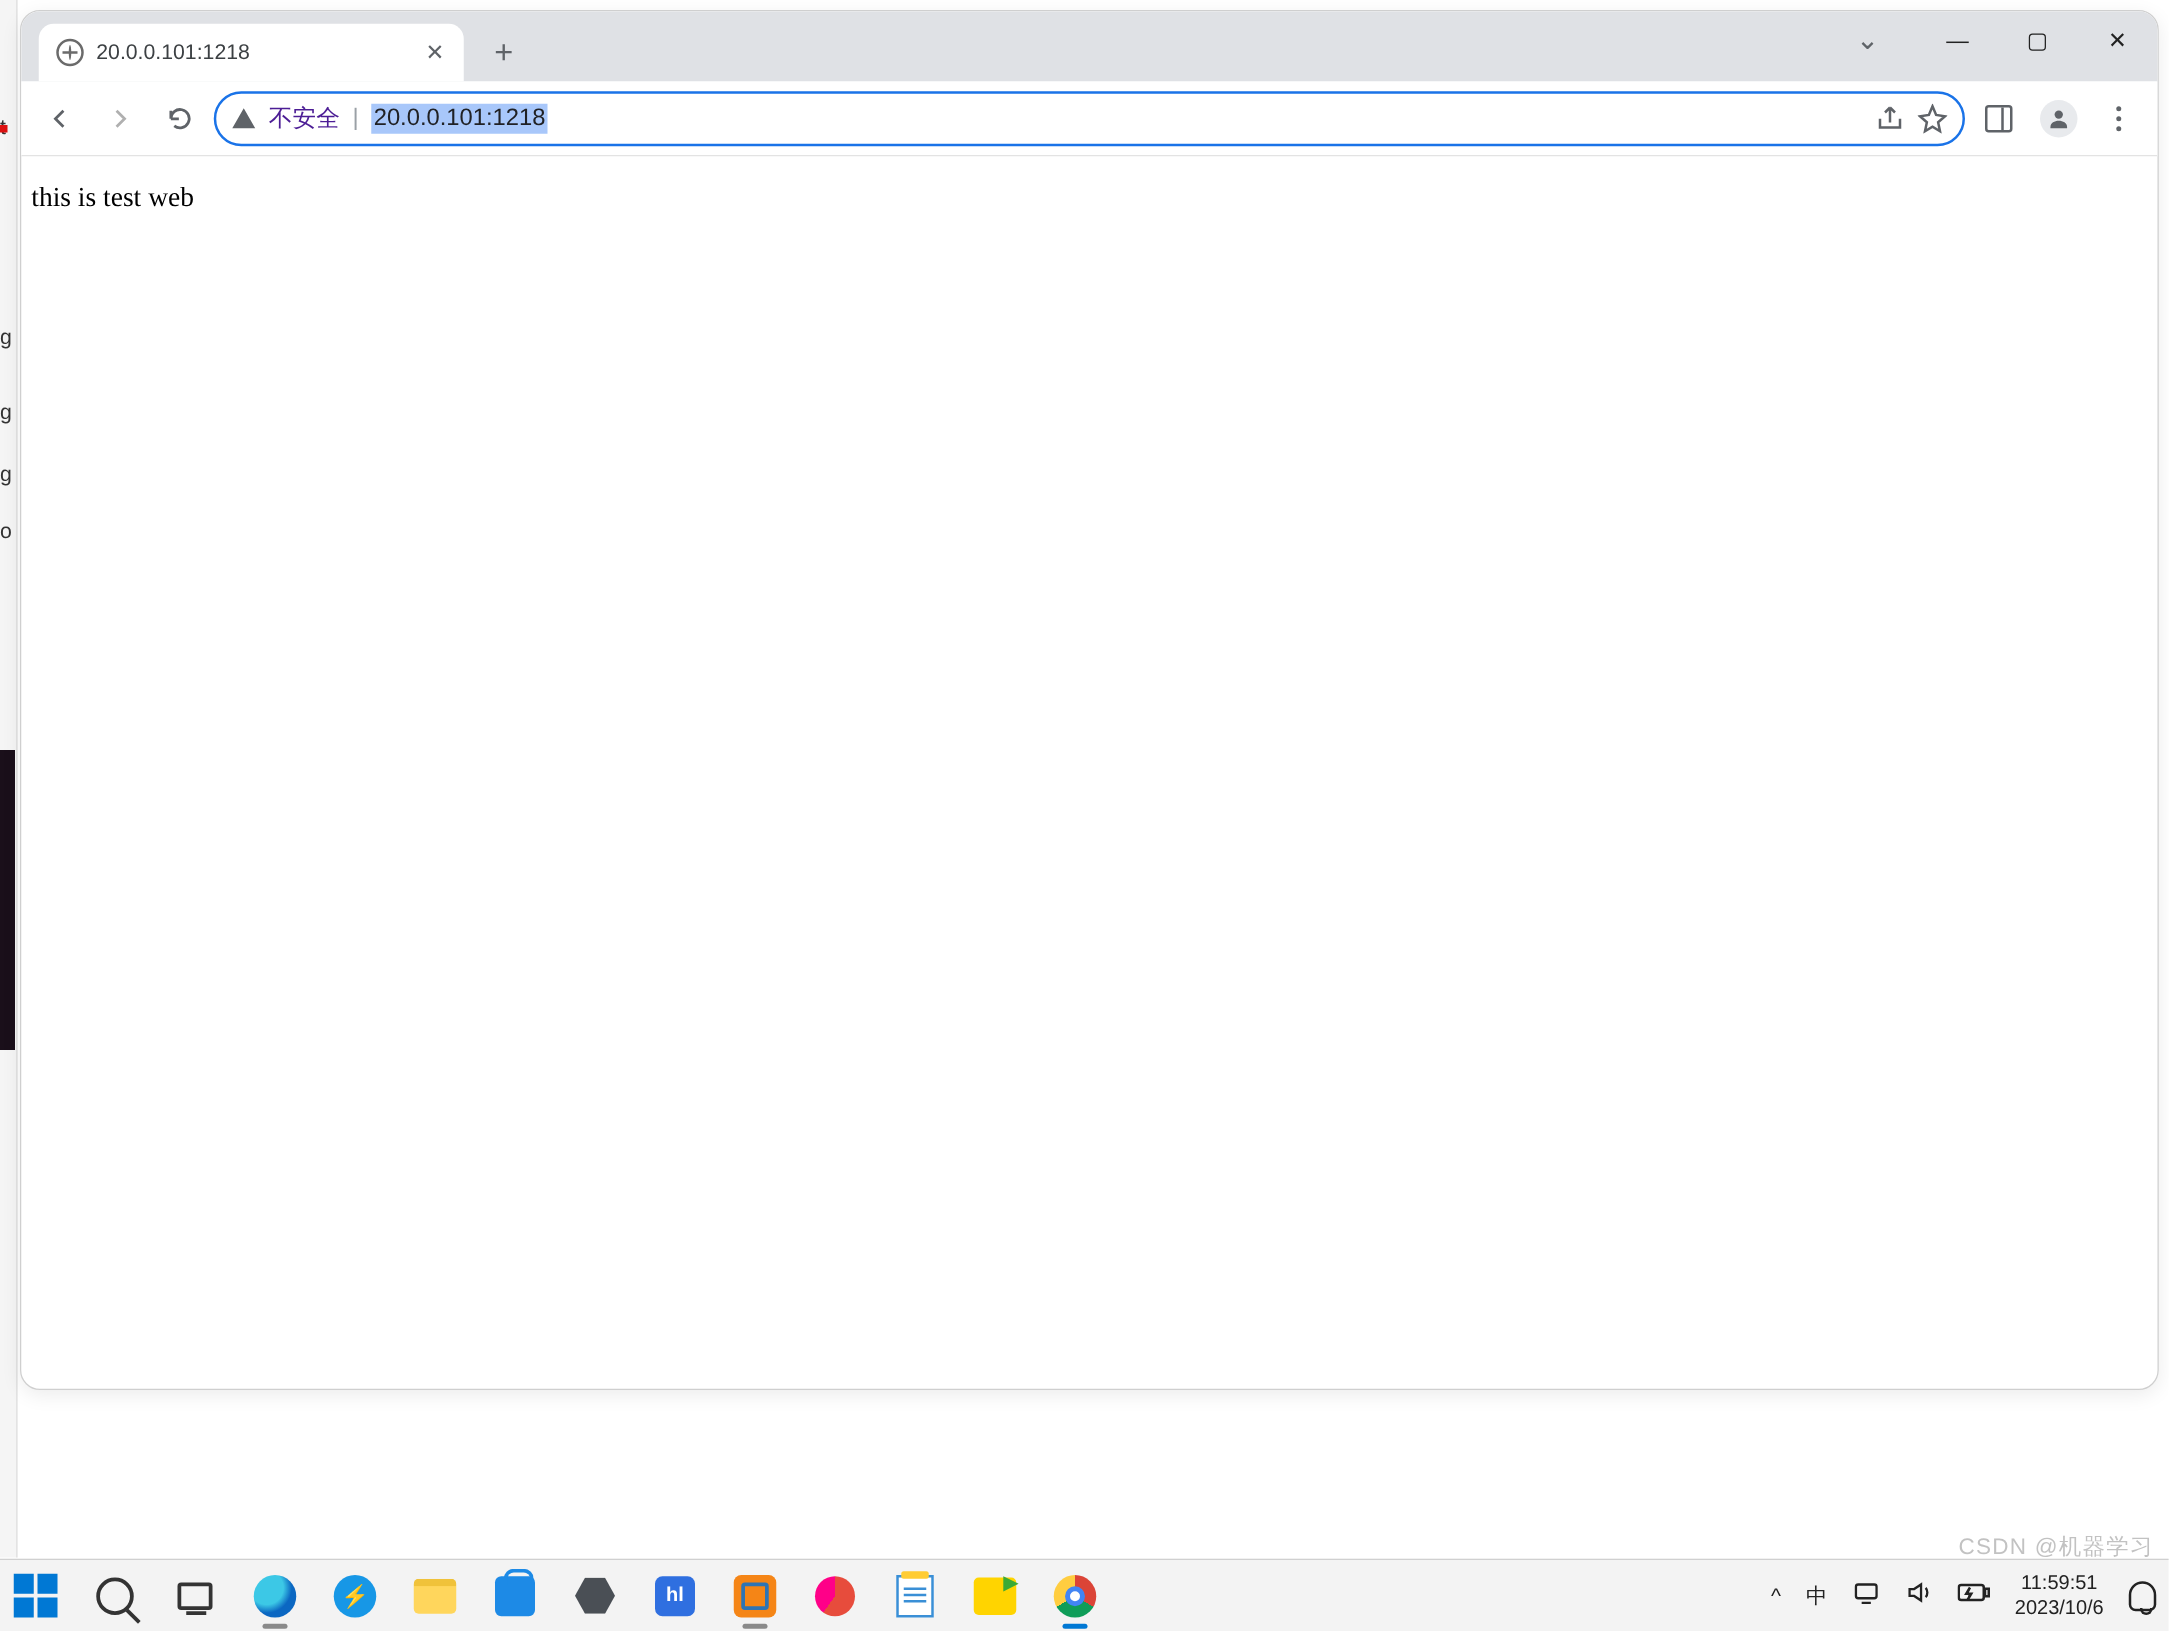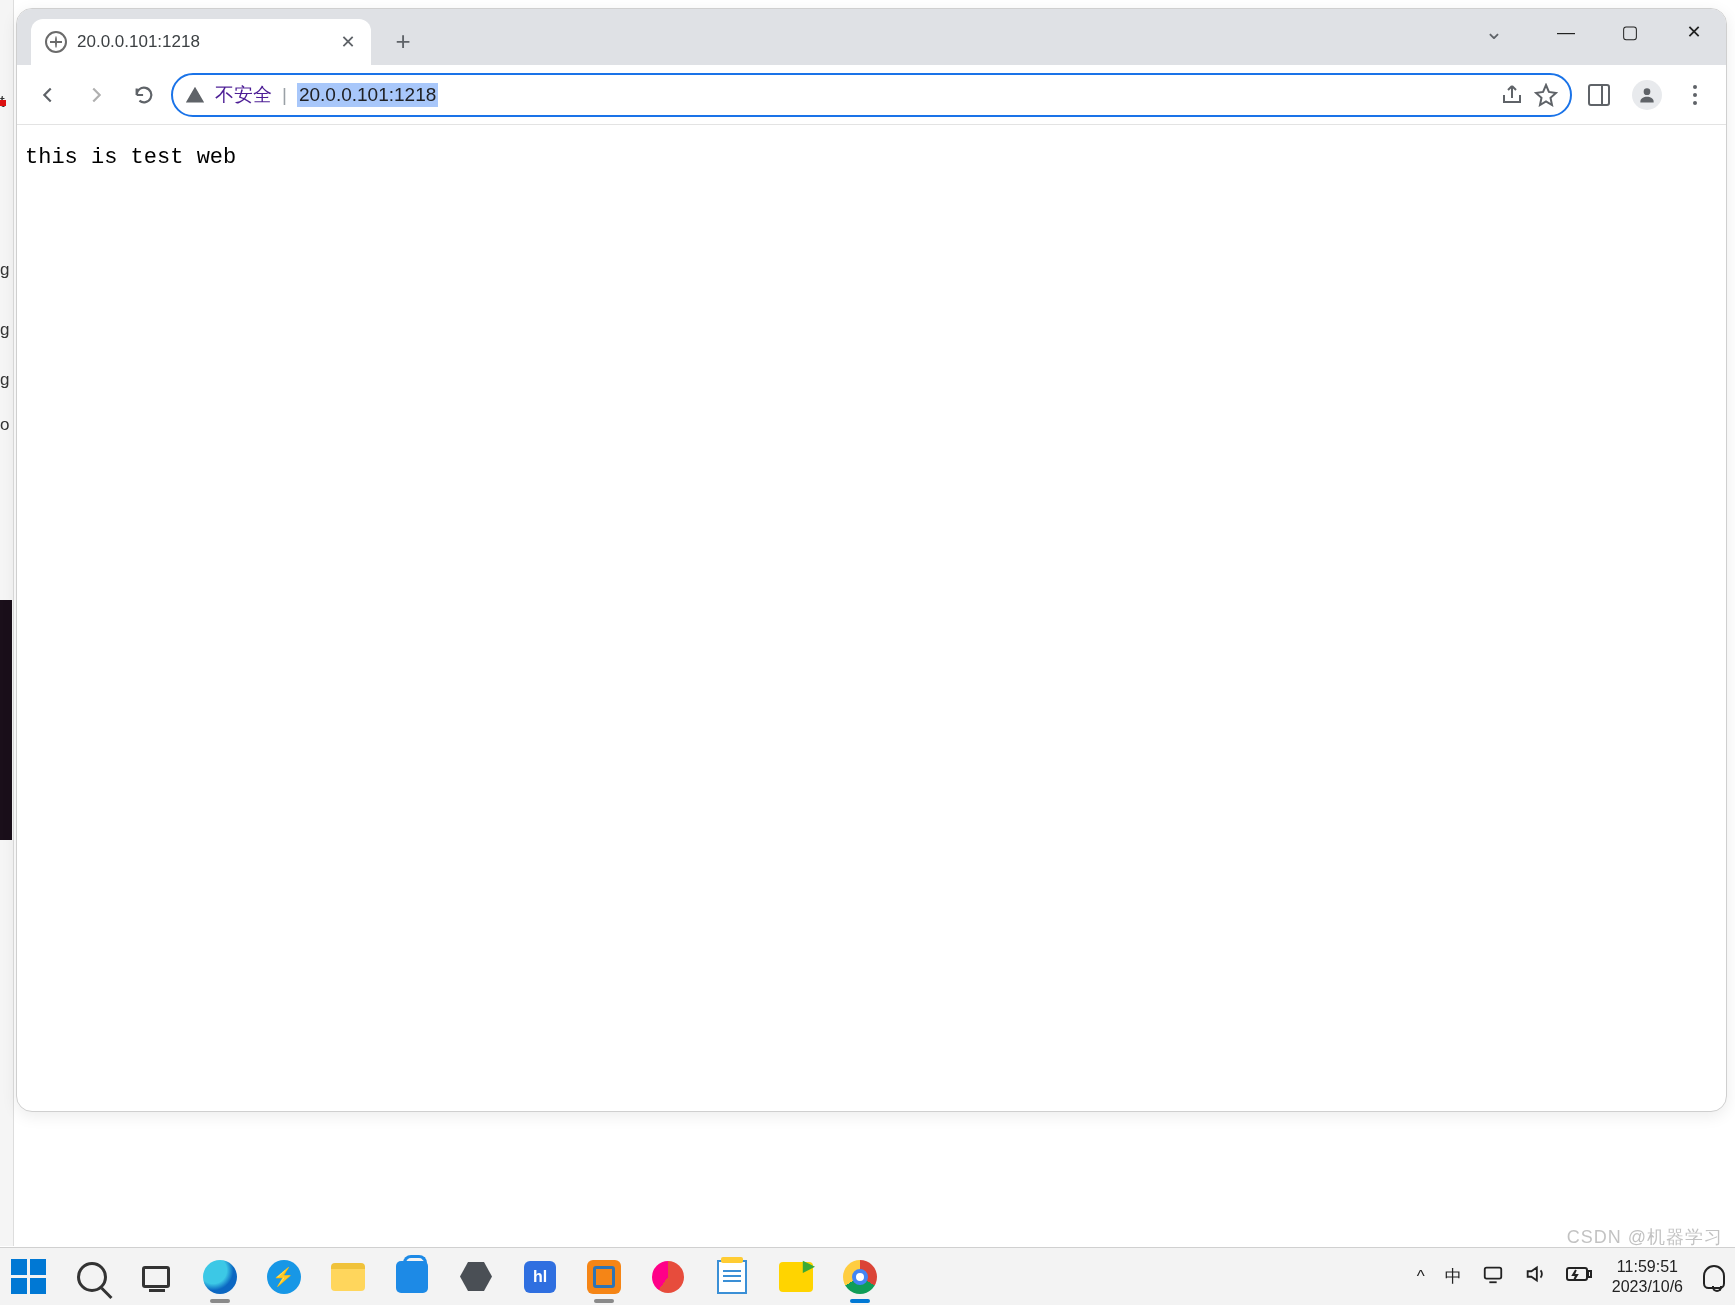--- a/index.html
+++ b/index.html
@@ -97,21 +97,21 @@
     .omni-icon  { width:24px; height:24px; color:#5f6368; display:flex; align-items:center; justify-content:center; }
 
     .sq-icon { width:22px; height:22px; border:2px solid #5f6368; border-radius:3px; position:relative; }
     .sq-icon::after { content:""; position:absolute; left:11px; top:0; bottom:0; width:2px; background:#5f6368; }
     .avatar { width:30px; height:30px; border-radius:50%; background:#e8eaed; display:flex; align-items:center; justify-content:center; }
     .avatar svg { width:20px; height:20px; color:#5f6368; }
     .kebab { display:flex; flex-direction:column; gap:4px; align-items:center; justify-content:center; width:42px; height:42px; }
     .kebab span { width:4px; height:4px; background:#5f6368; border-radius:50%; }
 
     
-    .page { padding: 20px 8px; font-size: 22px; color:#000; font-family: Liberation Mono, monospace; }
+    .page { padding: 20px 8px; font-size: 22px; color:#000; font-family: Liberation Serif, serif; }
 
     
     .watermark {
       position:absolute; right:12px; bottom:56px;
       font-size:18px; color:rgba(120,120,120,0.45);
       letter-spacing:1px;
     }
 
     
     .taskbar {

